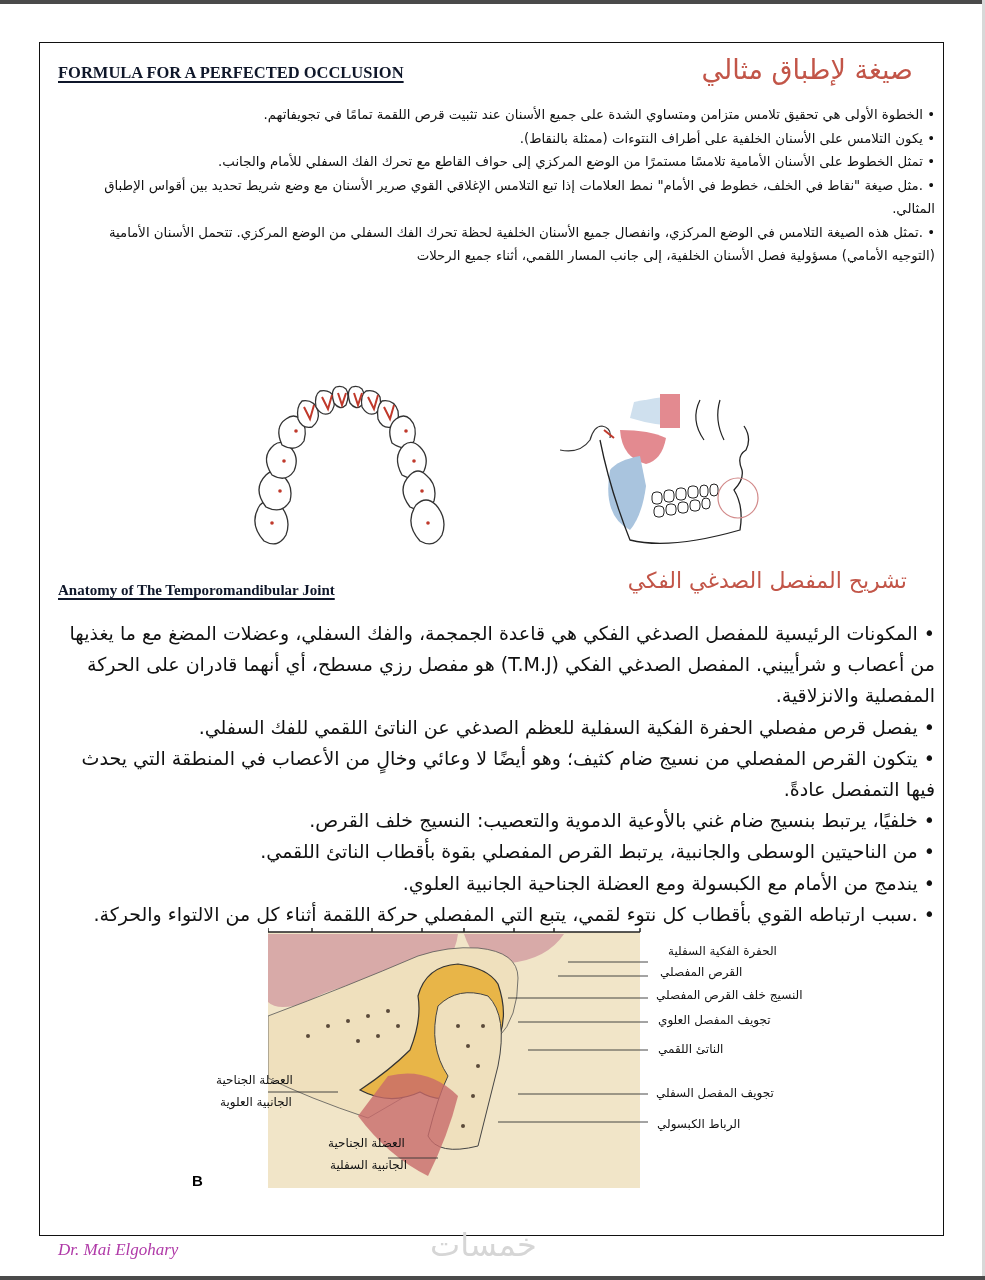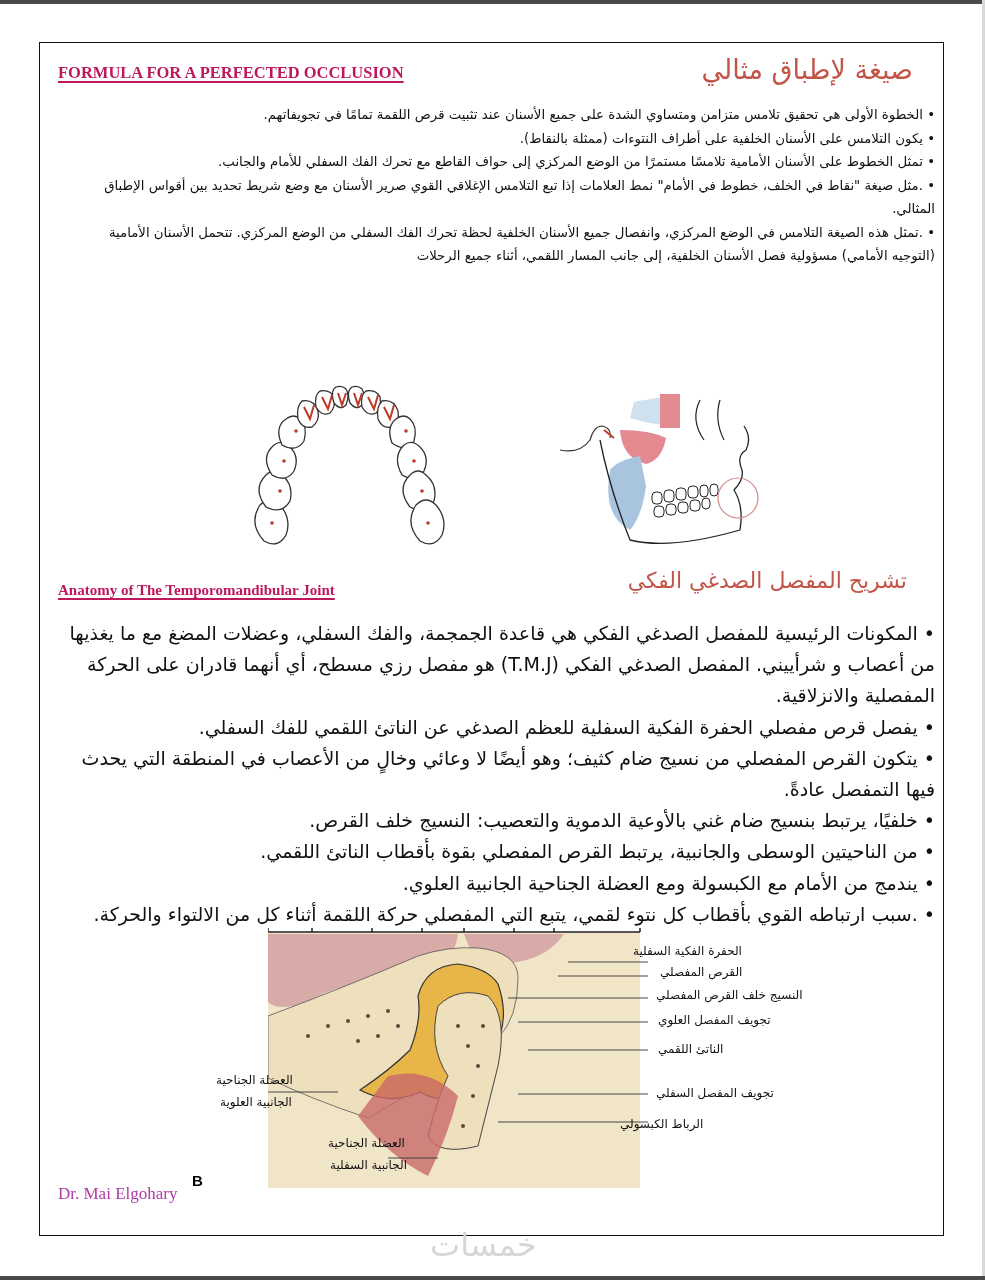--- a/index.html
+++ b/index.html
@@ -10,39 +10,39 @@
   }
   .top-bar { position: absolute; left: 0; top: 0; width: 985px; height: 4px; background: #4a4a4a; }
   .bottom-bar { position: absolute; left: 0; top: 1276px; width: 985px; height: 4px; background: #4a4a4a; }
   .right-edge { position: absolute; left: 982px; top: 0; width: 3px; height: 1280px; background: #d8d8d8; }
   .frame {
     position: absolute; left: 39px; top: 42px; width: 905px; height: 1194px;
     border: 1.5px solid #111; box-sizing: border-box;
   }
   .en-heading {
     position: absolute; font-family: "Liberation Serif", serif; font-weight: bold;
-    color: #be185d; text-decoration: underline; text-decoration-thickness: 2px;
+    color: #0f172a; text-decoration: underline; text-decoration-thickness: 2px;
     text-underline-offset: 3px; white-space: nowrap;
   }
   .ar-heading {
     position: absolute; direction: rtl; color: #c25548; white-space: nowrap;
     font-family: "DejaVu Sans", sans-serif; font-weight: normal;
   }
   .ar-block {
     position: absolute; direction: rtl; text-align: right; color: #111;
     font-family: "DejaVu Sans", sans-serif;
   }
   .ar-block p { margin: 0; text-align: right; }
   .sec1 { left: 95px; top: 103px; width: 840px; font-size: 13.3px; line-height: 23.5px; }
   .sec2 { left: 60px; top: 618px; width: 875px; font-size: 19px; line-height: 31.2px; }
   .figure { position: absolute; }
   .label-ar { position: absolute; direction: rtl; font-size: 12px; color: #111; white-space: nowrap; }
   .footer-sig {
-    position: absolute; left: 58px; top: 1184px; font-family: "Liberation Serif", serif;
-    font-size: 17px; color: #b03aa8; text-align: center;
+    position: absolute; left: 58px; top: 1240px; font-family: "Liberation Serif", serif;
+    font-style: italic; font-size: 17px; color: #b03aa8; text-align: center;
   }
   .watermark {
     position: absolute; left: 430px; top: 1226px; font-size: 32px; color: #d6d6d6;
     direction: rtl; letter-spacing: 1px;
   }
   .fig-letter { position: absolute; left: 192px; top: 1172px; font-family: "Liberation Sans", sans-serif; font-weight: bold; font-size: 15px; }
 </style>
 </head>
 <body>
 
@@ -168,27 +168,27 @@
     <line x1="240" y1="72" x2="385" y2="72"></line>
     <line x1="250" y1="96" x2="385" y2="96"></line>
     <line x1="260" y1="124" x2="385" y2="124"></line>
     <line x1="250" y1="168" x2="385" y2="168"></line>
     <line x1="230" y1="196" x2="385" y2="196"></line>
     <line x1="-40" y1="166" x2="70" y2="166"></line>
     <line x1="120" y1="232" x2="170" y2="232"></line>
   </g>
 </svg>
 
-<div class="label-ar" style="left:633px; top:944px;">الحفرة الفكية السفلية</div>
+<div class="label-ar" style="left:668px; top:944px;">الحفرة الفكية السفلية</div>
 <div class="label-ar" style="left:660px; top:965px;">القرص المفصلي</div>
 <div class="label-ar" style="left:656px; top:988px;">النسيج خلف القرص المفصلي</div>
 <div class="label-ar" style="left:658px; top:1013px;">تجويف المفصل العلوي</div>
 <div class="label-ar" style="left:658px; top:1042px;">الناتئ اللقمي</div>
 <div class="label-ar" style="left:656px; top:1086px;">تجويف المفصل السفلي</div>
-<div class="label-ar" style="left:620px; top:1117px;">الرباط الكبسولي</div>
+<div class="label-ar" style="left:657px; top:1117px;">الرباط الكبسولي</div>
 
 <div class="label-ar" style="left:216px; top:1073px;">العضلة الجناحية</div>
 <div class="label-ar" style="left:220px; top:1095px;">الجانبية العلوية</div>
 <div class="label-ar" style="left:328px; top:1136px;">العضلة الجناحية</div>
 <div class="label-ar" style="left:330px; top:1158px;">الجانبية السفلية</div>
 
 <div class="fig-letter">B</div>
 
 <div class="footer-sig">Dr. Mai Elgohary</div>
 <div class="watermark">خمسات</div>

